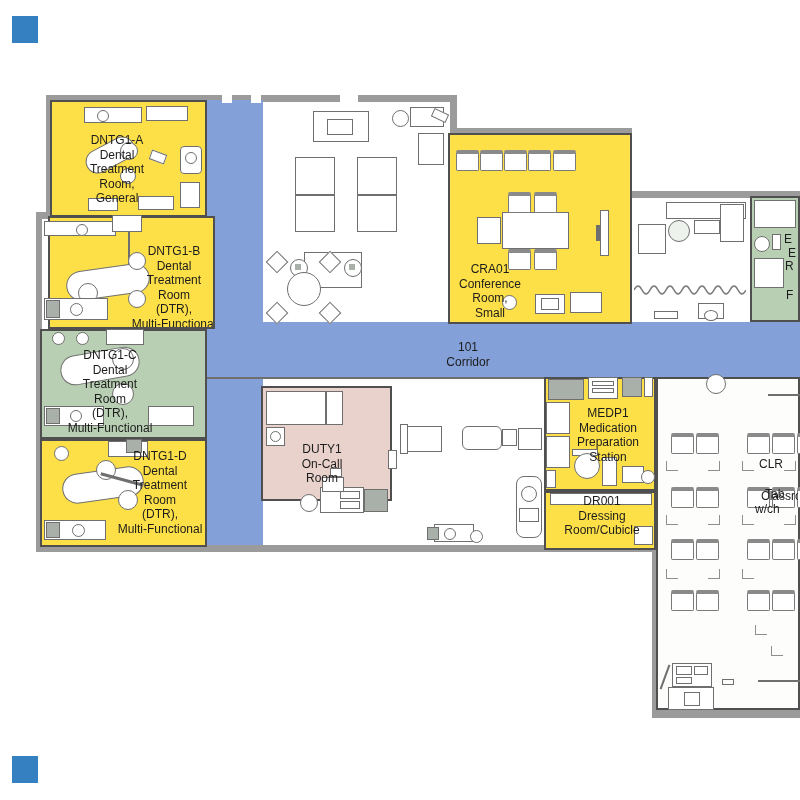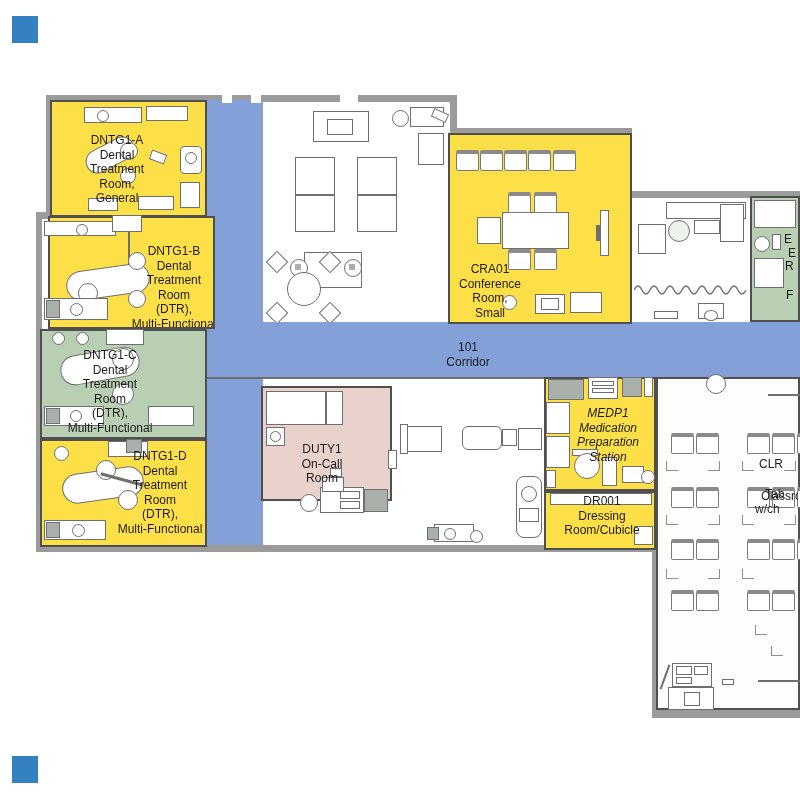--- a/index.html
+++ b/index.html
@@ -68,21 +68,21 @@
   <div class="room gn" style="left:750px;top:196px;width:50px;height:126px;">
     <span class="frag" style="left:32px;top:34px;">E</span>
     <span class="frag" style="left:36px;top:48px;">E</span>
     <span class="frag" style="left:33px;top:61px;">R</span>
     <span class="frag" style="left:34px;top:90px;">F</span>
   </div>
   <div class="room pk" style="left:261px;top:386px;width:131px;height:115px;">
     <div class="lbl" style="left:59px;top:54px;">DUTY1<br>On-Call<br>Room</div>
   </div>
   <div class="room lt" style="left:544px;top:377px;width:112px;height:114px;">
-    <div class="lbl" style="left:62px;top:27px;font-style:italic;">MEDP1<br>Medication<br>Preparation<br>Station</div>
+    <div class="lbl" style="left:62px;top:27px;">MEDP1<br>Medication<br>Preparation<br>Station</div>
   </div>
   <div class="room lt" style="left:544px;top:491px;width:112px;height:59px;">
     <div class="lbl" style="left:56px;top:1px;">DR001<br>Dressing<br>Room/Cubicle</div>
   </div>
   <div class="room wh" style="left:656px;top:377px;width:144px;height:333px;">
     <span class="frag" style="left:101px;top:78px;">CLR</span>
     <span class="frag" style="left:95px;top:110px;margin-left:8px;">Classro</span>
     <span class="frag" style="left:107px;top:108px;">Tab</span>
     <span class="frag" style="left:97px;top:123px;">w/ch</span>
   </div>

